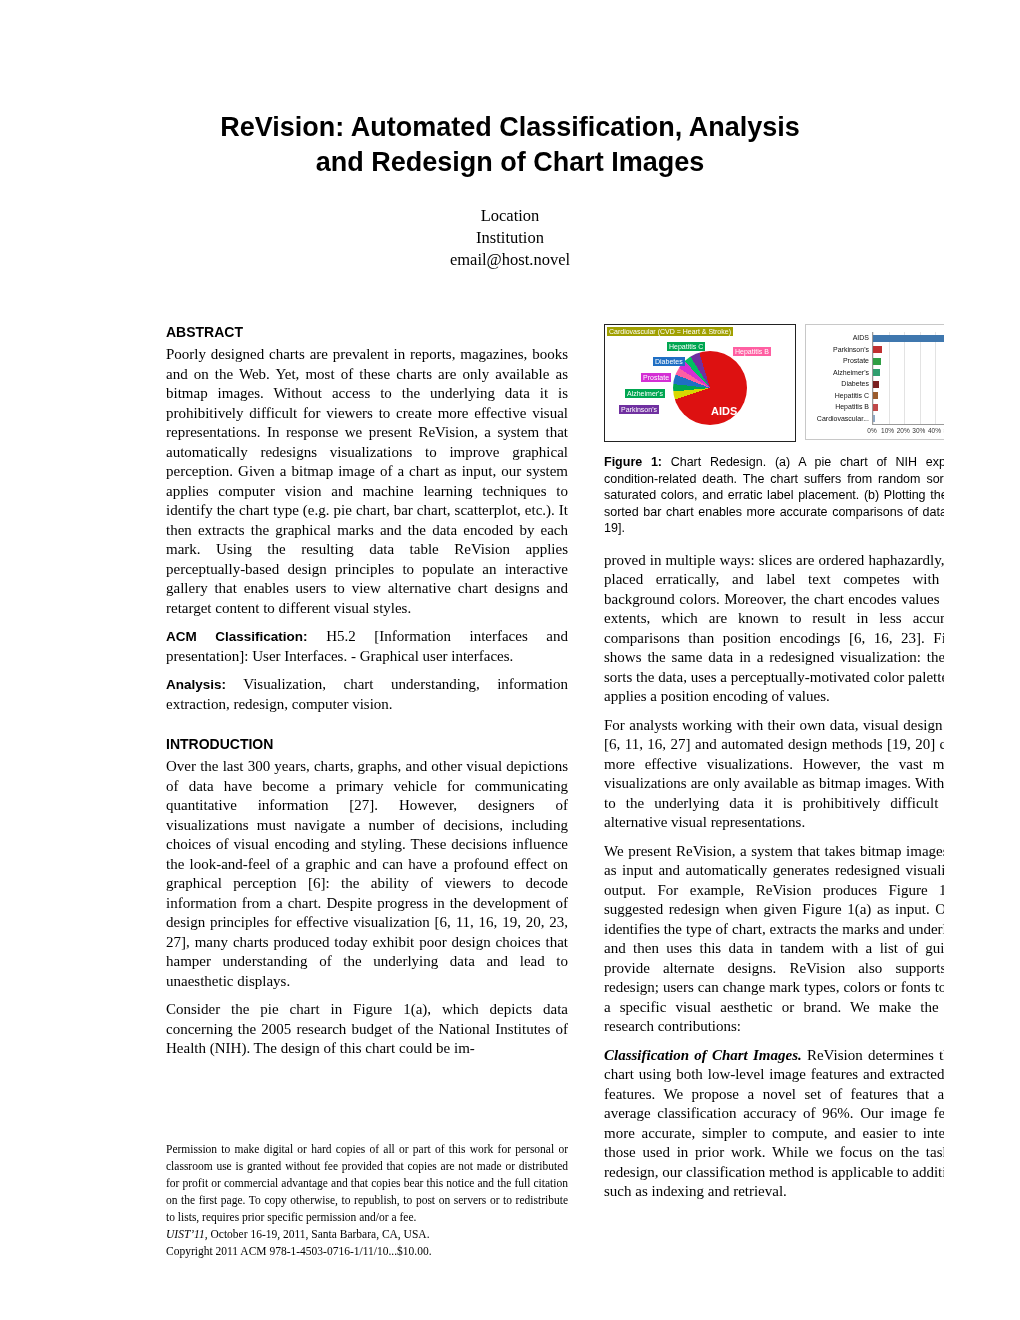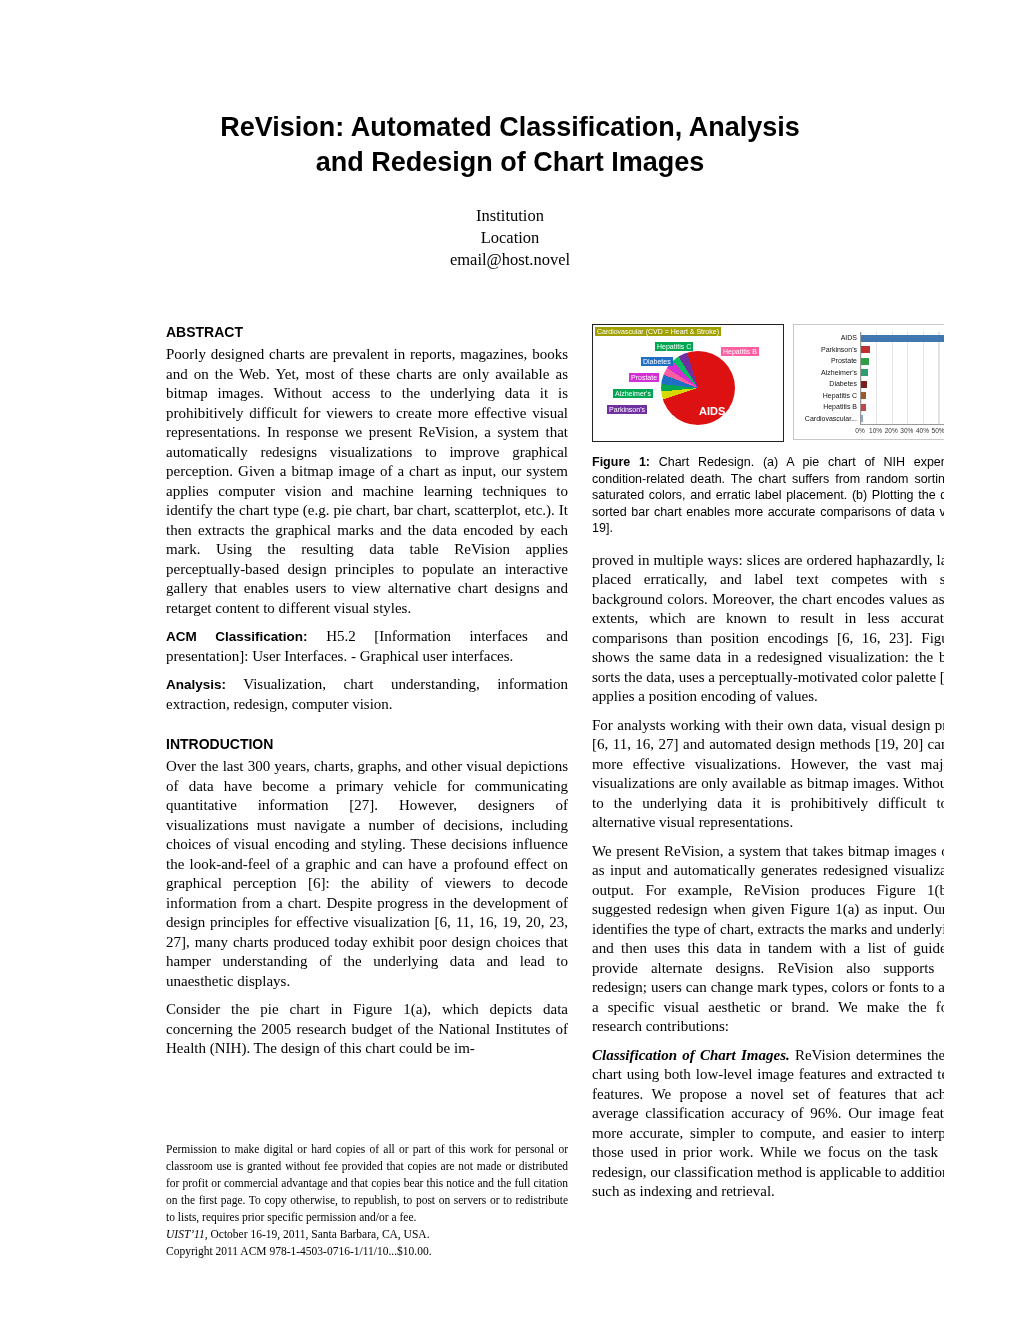--- a/index.html
+++ b/index.html
@@ -8,21 +8,21 @@
     width:868px; height:1320px; margin:0 auto; background:#ffffff; color:#000;
     font-family:"Liberation Serif", serif; padding:84px 90px 56px 90px;
     overflow:hidden; position:relative;
   }
   .title {
     font-family:"Liberation Sans", sans-serif; font-weight:bold; font-size:27px;
     line-height:1.28; text-align:center; margin-top:26px;
   }
   .authors { text-align:center; margin-top:26px; font-size:16.5px; line-height:1.32; }
   .author-name { font-style:italic; }
-  .columns { display:flex; gap:24px; margin-top:54px; height:936px; }
+  .columns { display:flex; gap:36px; margin-top:54px; height:936px; }
   .col { flex:0 0 402px; width:402px; }
   .col-left { display:flex; flex-direction:column; }
   h2.sec {
     font-family:"Liberation Sans", sans-serif; font-size:14px; font-weight:bold;
     margin:13px 0 5px 0;
   }
   h2.sec.first { margin-top:0; }
   p.body { font-size:15px; line-height:19.5px; text-align:justify; margin:0 0 9px 0; }
   .runin-head { font-family:"Liberation Sans", sans-serif; font-weight:bold; font-size:13.5px; }
   .contrib-head { font-weight:bold; font-style:italic; }
@@ -75,22 +75,22 @@
 <body>
 
 <div class="page">
 
   <h1 class="title">
     <span>ReVision: Automated Classification, Analysis</span><br>
     <span>and Redesign of Chart Images</span>
   </h1>
 
   <div class="authors">
+    <div>Location</div>
     <div>Institution</div>
-    <div>Location</div>
     <div>email@host.novel</div>
   </div>
 
   <div class="columns">
 
     <div class="col col-left">
       <h2 class="sec first">ABSTRACT</h2>
       <p class="body">Poorly designed charts are prevalent in reports, magazines, books and on the Web. Yet, most of these charts are only available as bitmap images. Without access to the underlying data it is prohibitively difficult for viewers to create more effective visual representations. In response we present ReVision, a system that automatically redesigns visualizations to improve graphical perception. Given a bitmap image of a chart as input, our system applies computer vision and machine learning techniques to identify the chart type (e.g. pie chart, bar chart, scatterplot, etc.). It then extracts the graphical marks and the data encoded by each mark. Using the resulting data table ReVision applies perceptually-based design principles to populate an interactive gallery that enables users to view alternative chart designs and retarget content to different visual styles.</p>
 
       <p class="body"><span class="runin-head">ACM Classification:</span><span> H5.2 [Information interfaces and presentation]: User Interfaces. - Graphical user interfaces.</span></p>

